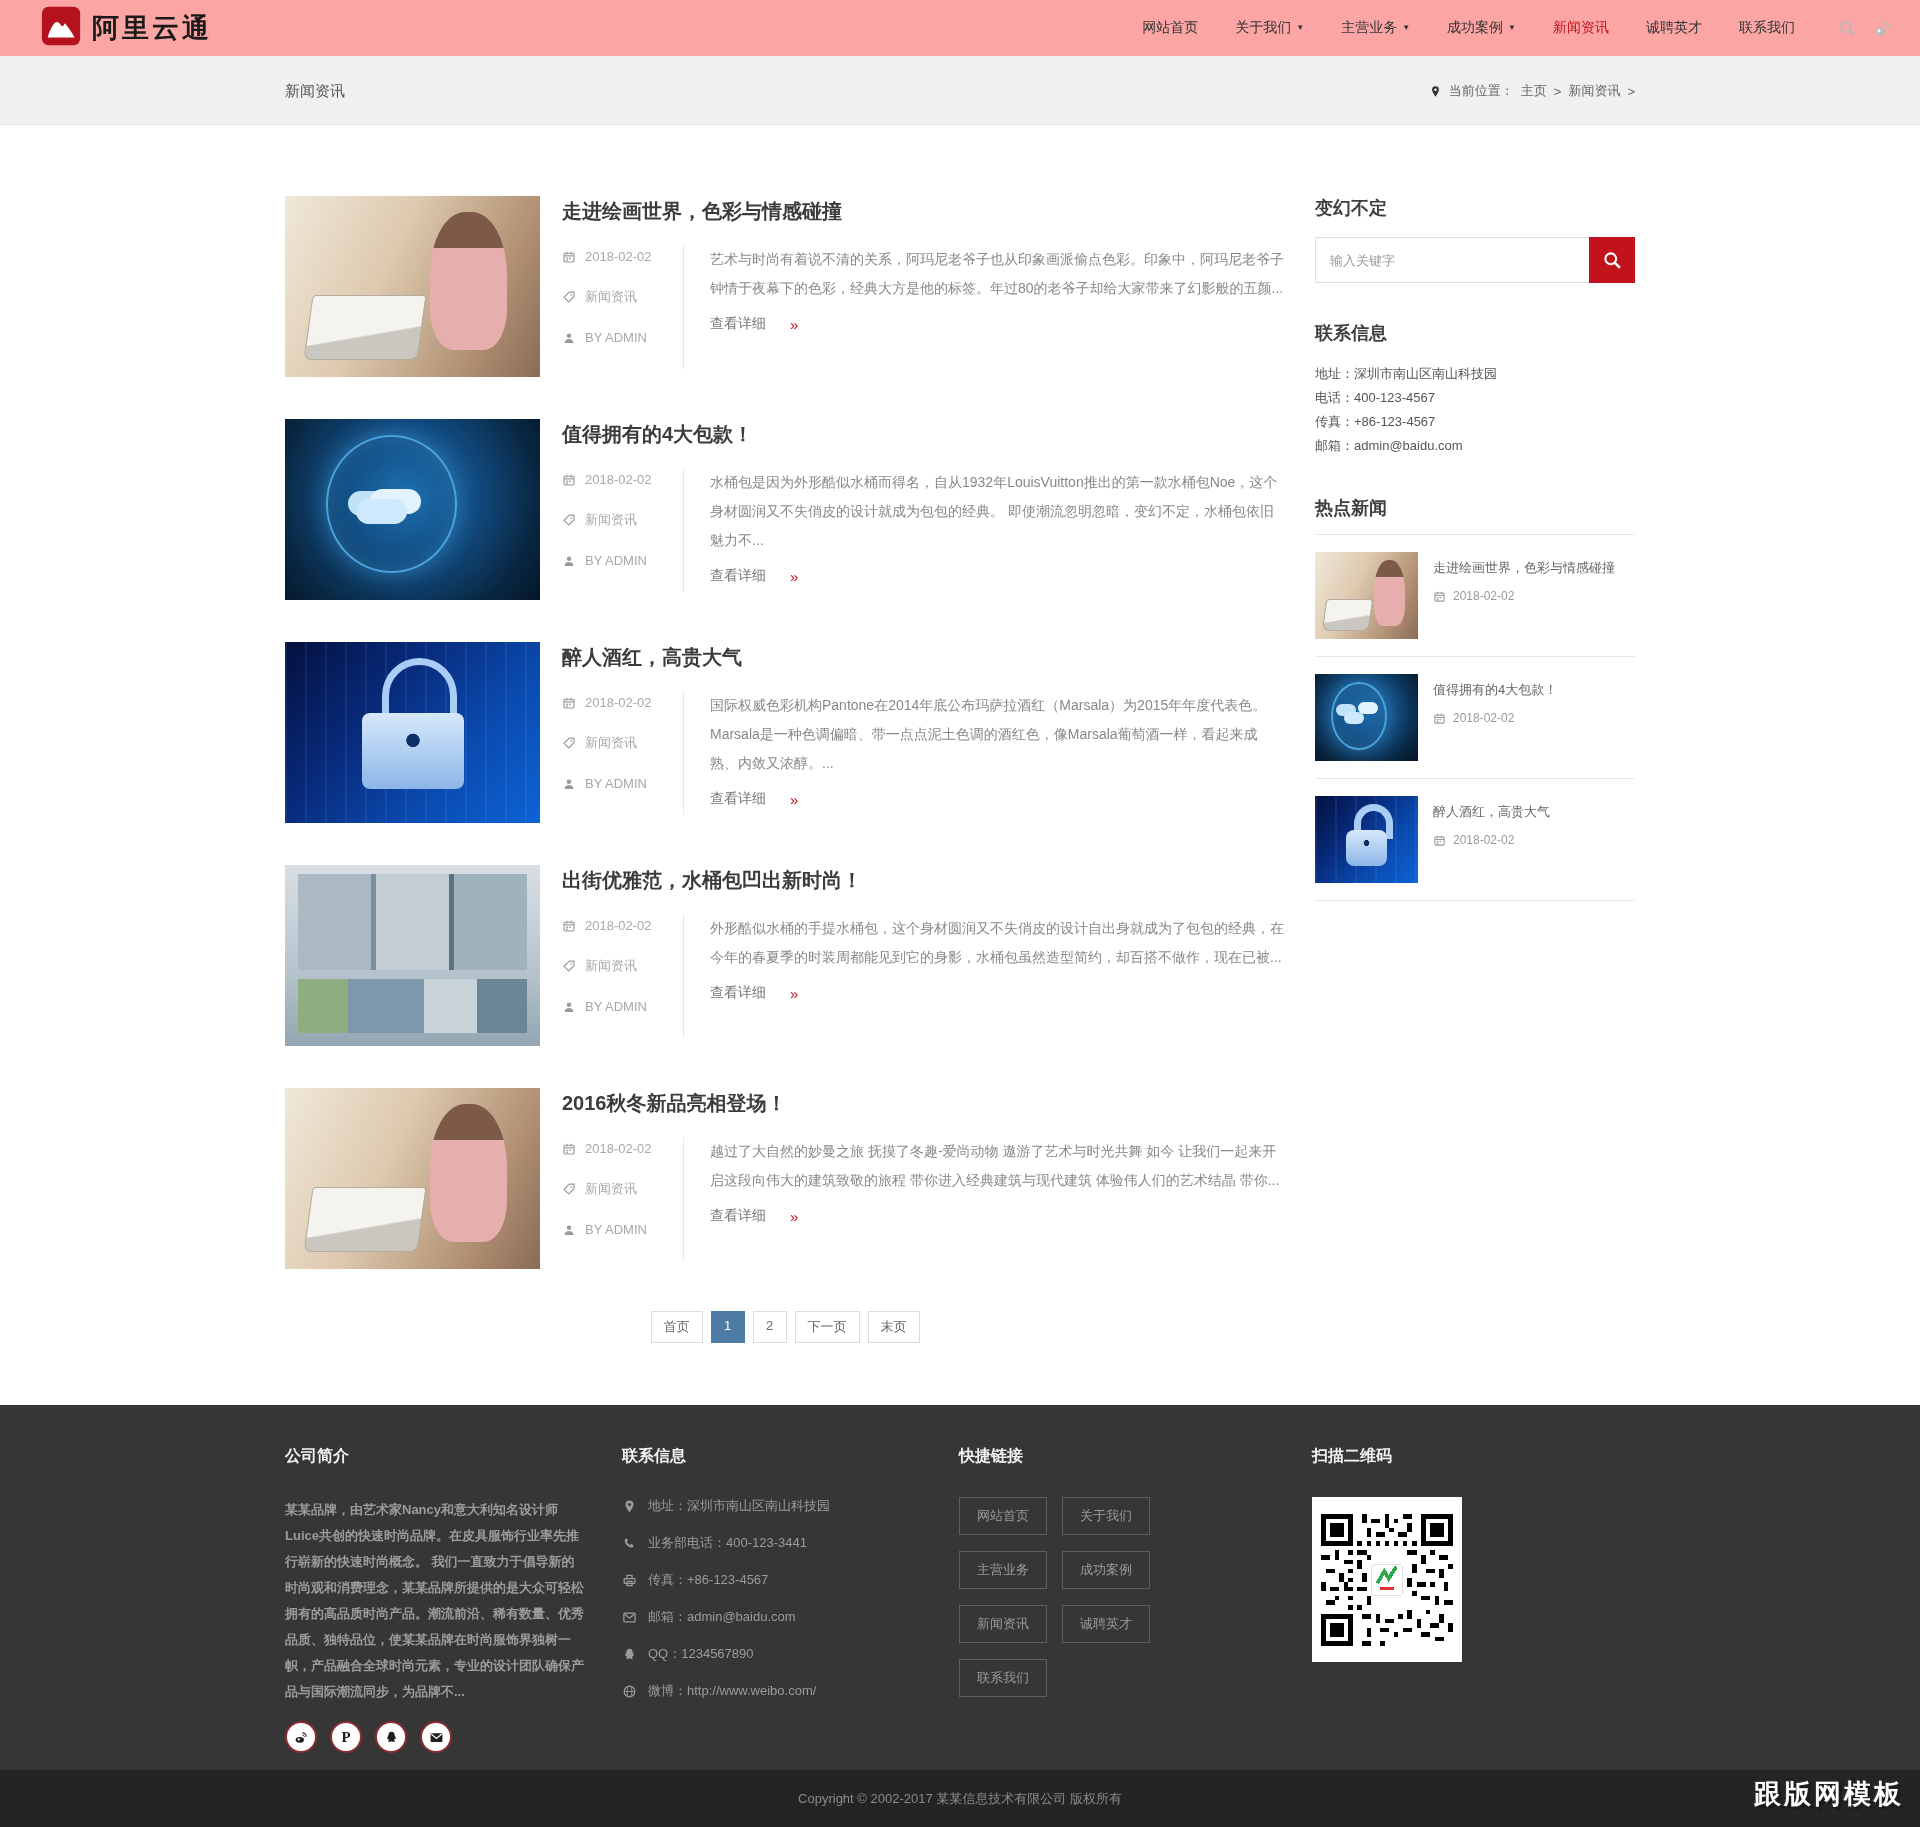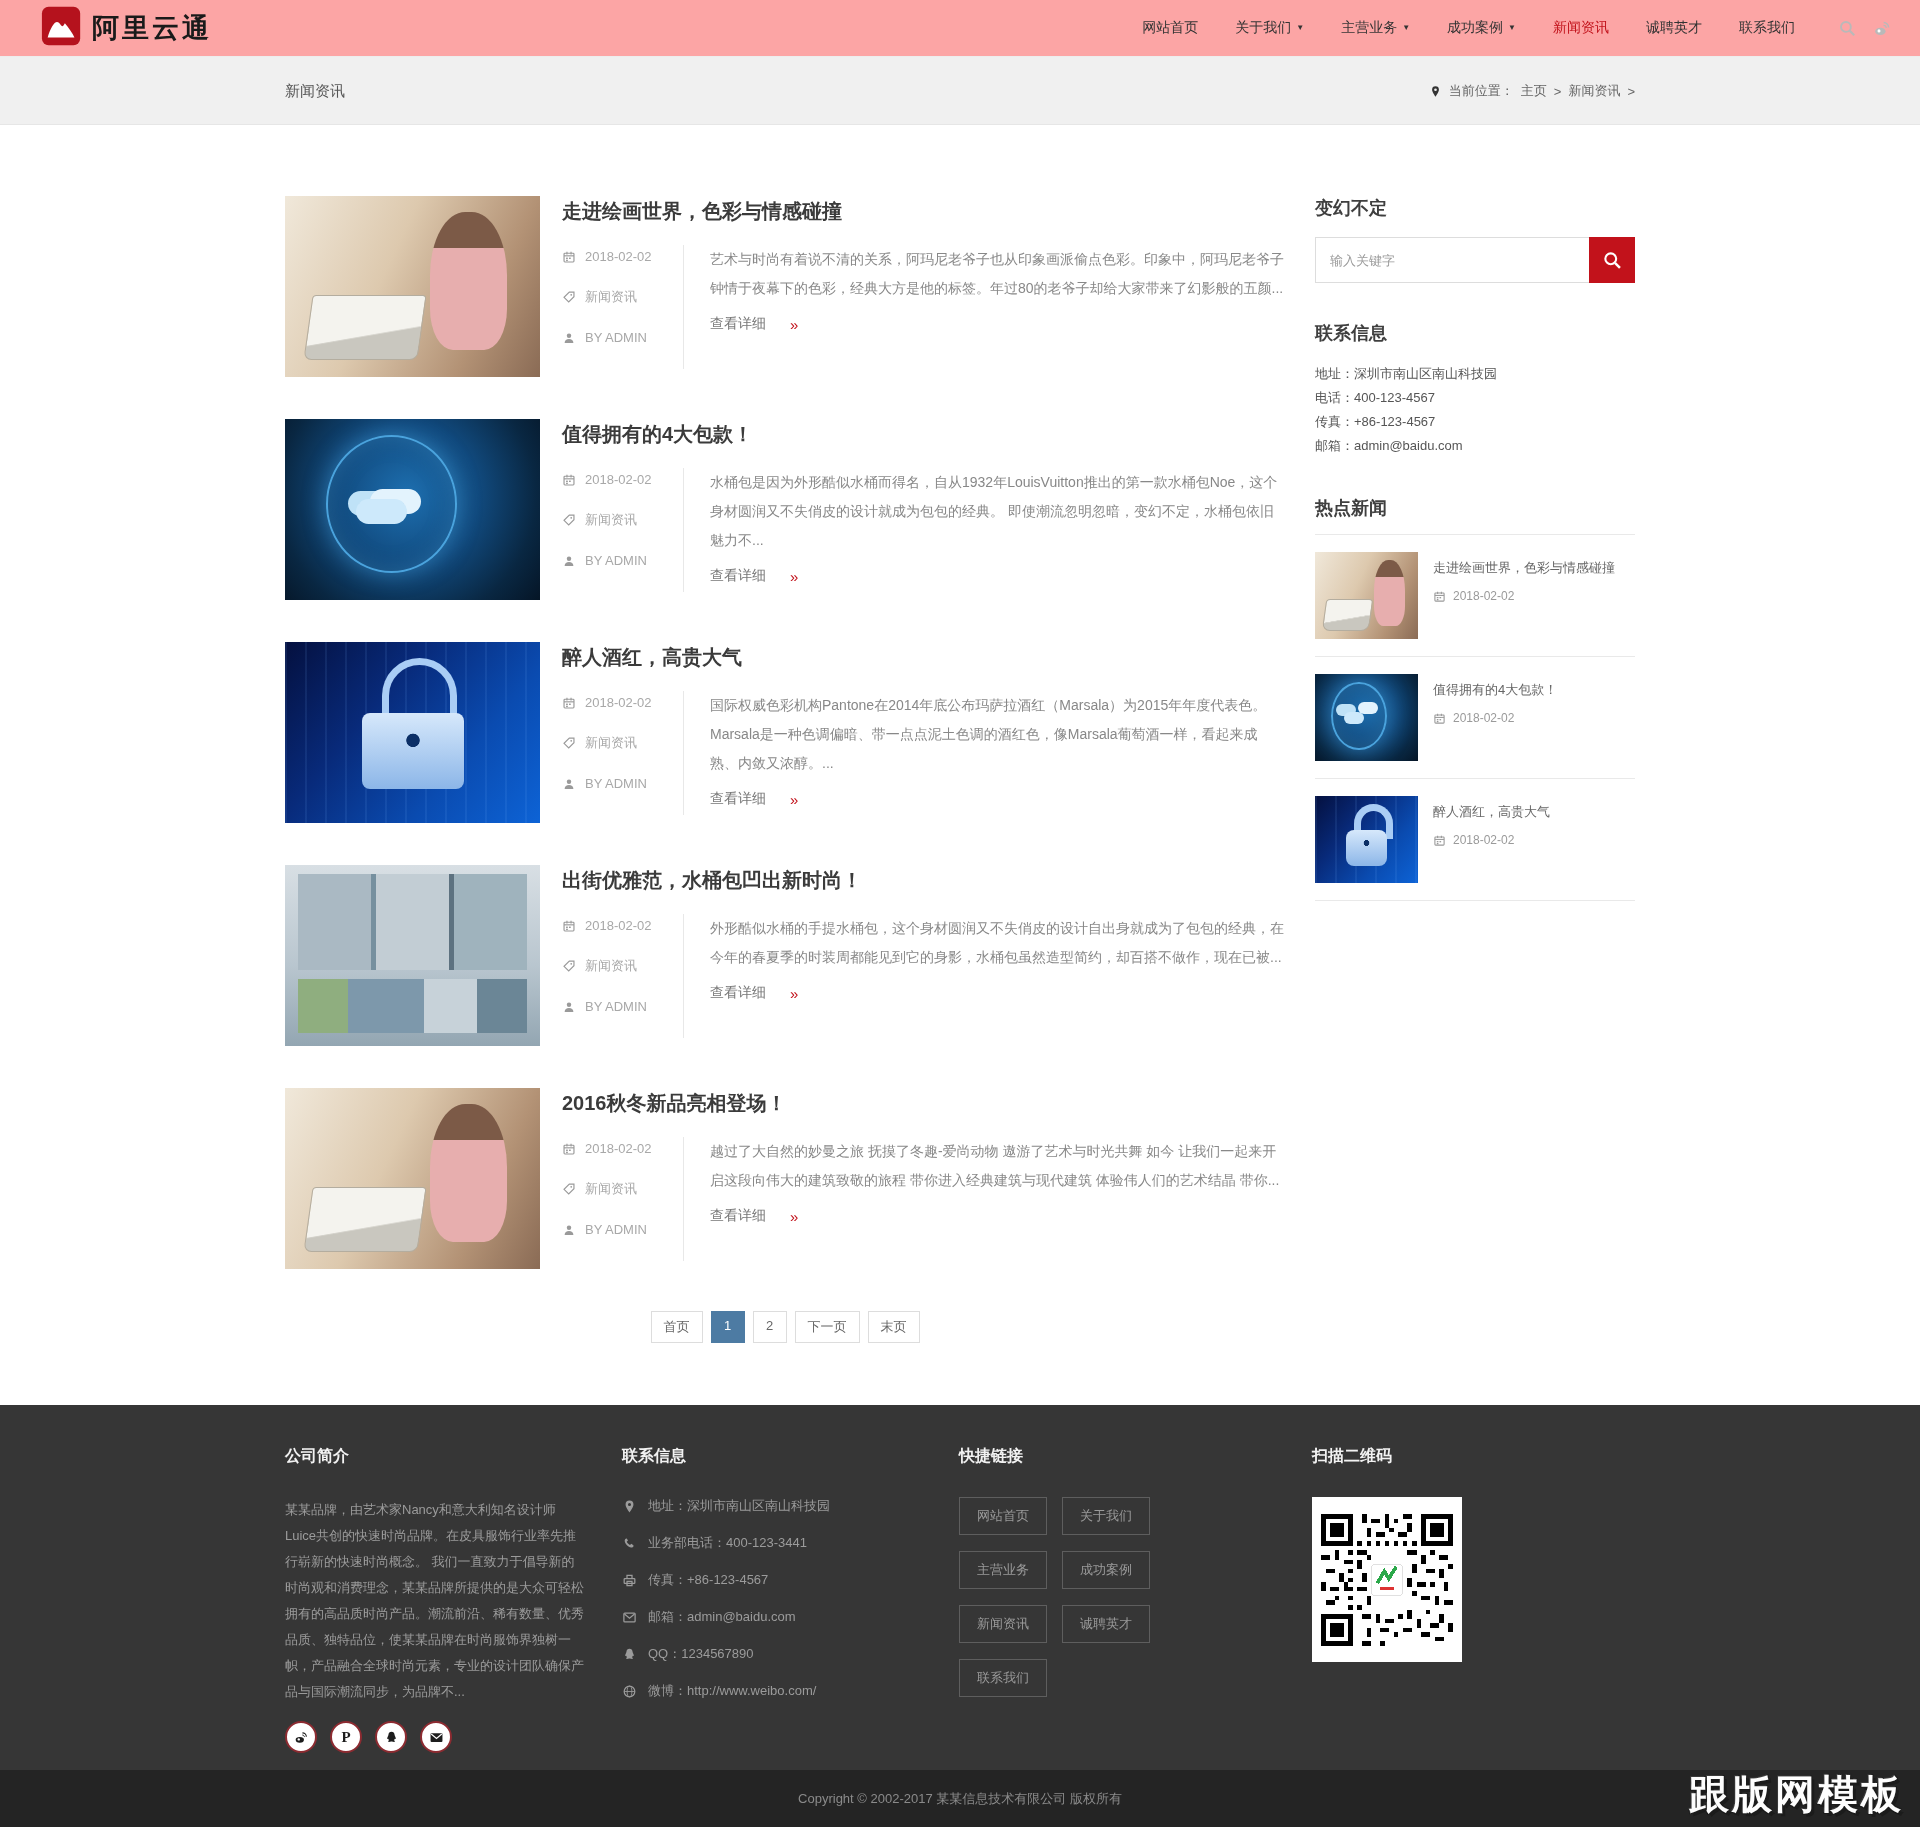--- a/index.html
+++ b/index.html
@@ -91,31 +91,31 @@
   .hot-title { font-size:13px; color:#666; line-height:19px; margin-bottom:12px; }
   .hot-date { display:flex; align-items:center; gap:7px; font-size:12px; color:#9a9a9a; }
   .hot-date .mi { width:13px; height:13px; color:#9a9a9a; }
 
   
   .footer { background:#363636; height:365px; padding-top:41px; }
   .footer .container { display:flex; }
   .fcol { width:337px; padding-right:36px; }
   .fcol:last-child { padding-right:0; }
   .f-title { font-size:16px; font-weight:bold; color:#f2f2f2; margin-bottom:30px;font-family:Liberation Mono, monospace; }
-  .f-about { font-size:13px; line-height:26px; color:#9b9b9b; }
+  .f-about { font-size:13px; line-height:26px; color:#9b9b9b;font-weight:bold; }
   .socials { display:flex; gap:13px; margin-top:16px; }
   .soc { width:32px; height:32px; border-radius:50%; background:#fff; border:2px solid #8c2b31; display:flex; align-items:center; justify-content:center; color:#1d1d1d; }
   .soc .sg { width:15px; height:15px; }
   .f-contact-item { display:flex; align-items:center; gap:11px; font-size:13px; color:#9b9b9b; margin-bottom:19px; }
   .f-contact-item .fi { width:15px; height:15px; flex:none; color:#9b9b9b; }
   .qlinks { display:flex; flex-wrap:wrap; }
   .qlink { display:block; width:88px; padding:9px 0; margin:0 15px 16px 0; border:1px solid #5e5e5e; color:#9b9b9b; font-size:13px; text-align:center; }
   .qr-box { width:150px; height:165px; background:#fff; margin-left:16px; display:flex; align-items:center; justify-content:center; }
   .copyright { background:#242424; height:57px; line-height:57px; text-align:center; font-size:13px; color:#8a8a8a; position:relative; }
-  .watermark { position:absolute; right:16px; bottom:4px; font-size:40px; font-weight:bold; letter-spacing:3px; color:#fdfdfd;
+  .watermark { position:absolute; right:16px; bottom:4px; font-size:27px; font-weight:bold; letter-spacing:3px; color:#fdfdfd;
       text-shadow:3px 3px 0 #1b1b1b, -1px -1px 0 #3a3a3a, 1px -1px 0 #1b1b1b, -1px 1px 0 #1b1b1b; }
 
   .svgdefs { position:absolute; width:0; height:0; overflow:hidden; }
 </style>
 </head>
 <body>
 
 <svg class="svgdefs" xmlns="http://www.w3.org/2000/svg">
   <symbol id="i-search" viewBox="0 0 24 24">
       <circle cx="10" cy="10" r="6.2" fill="none" stroke="currentColor" stroke-width="2.4"></circle>

